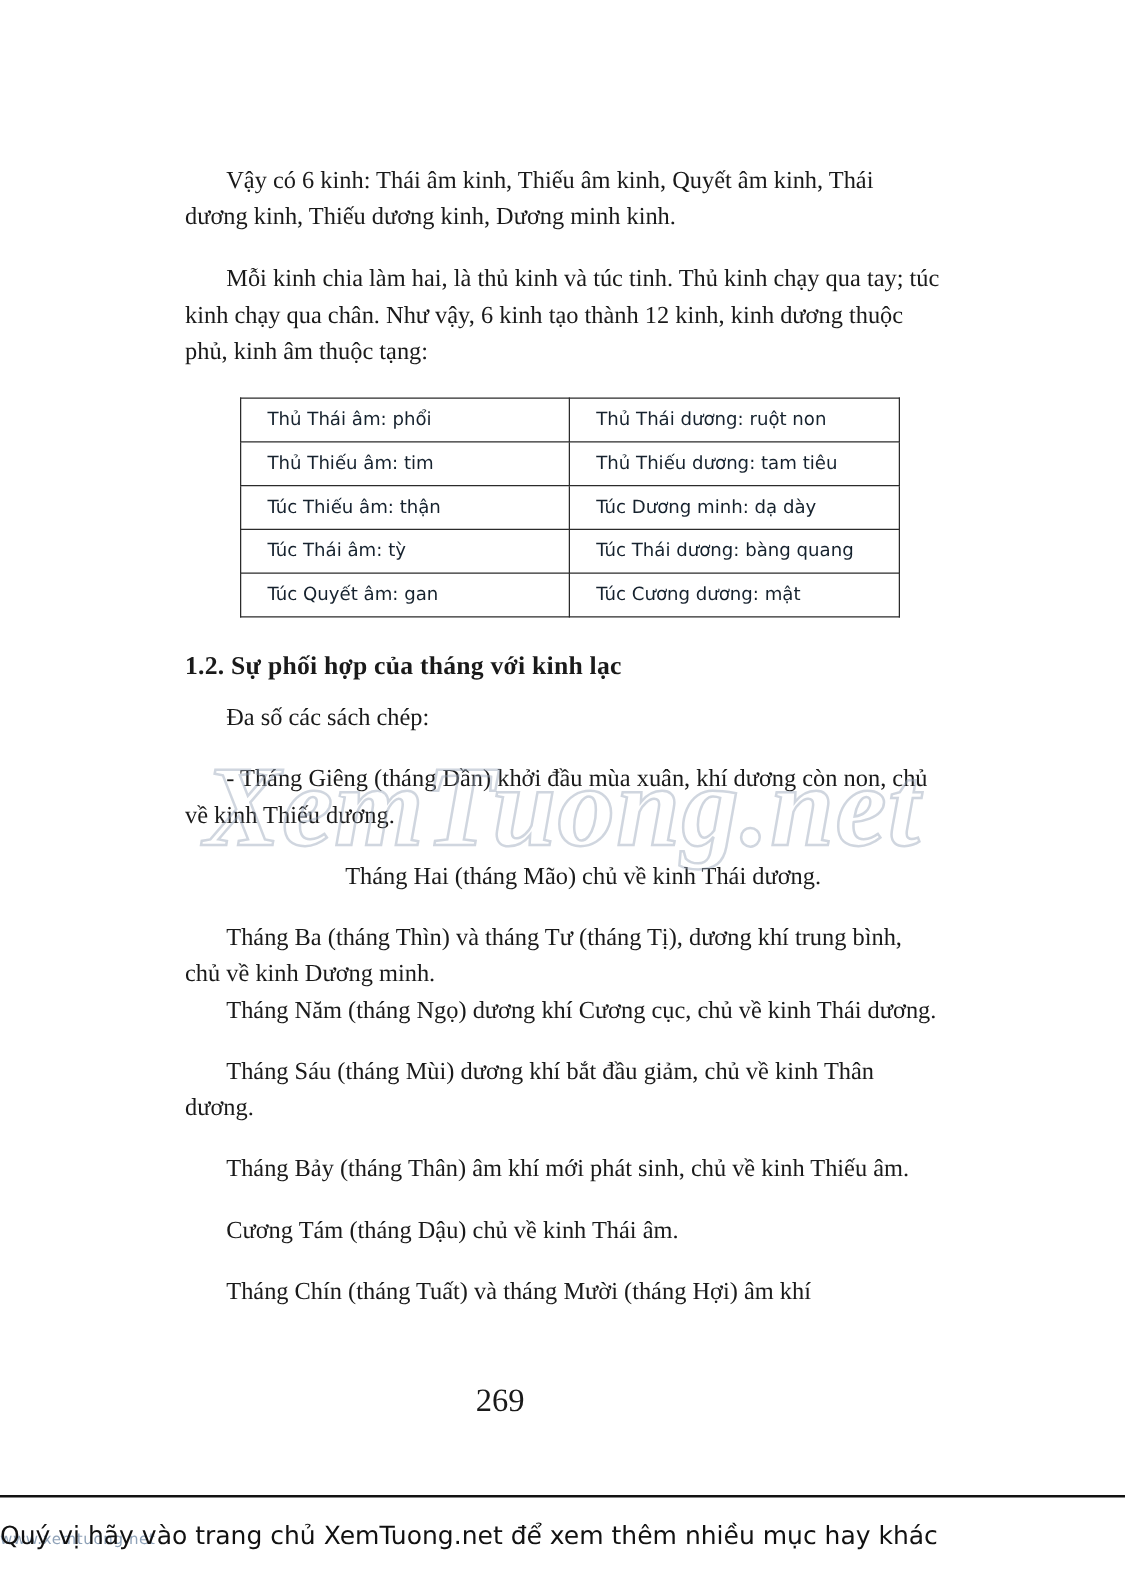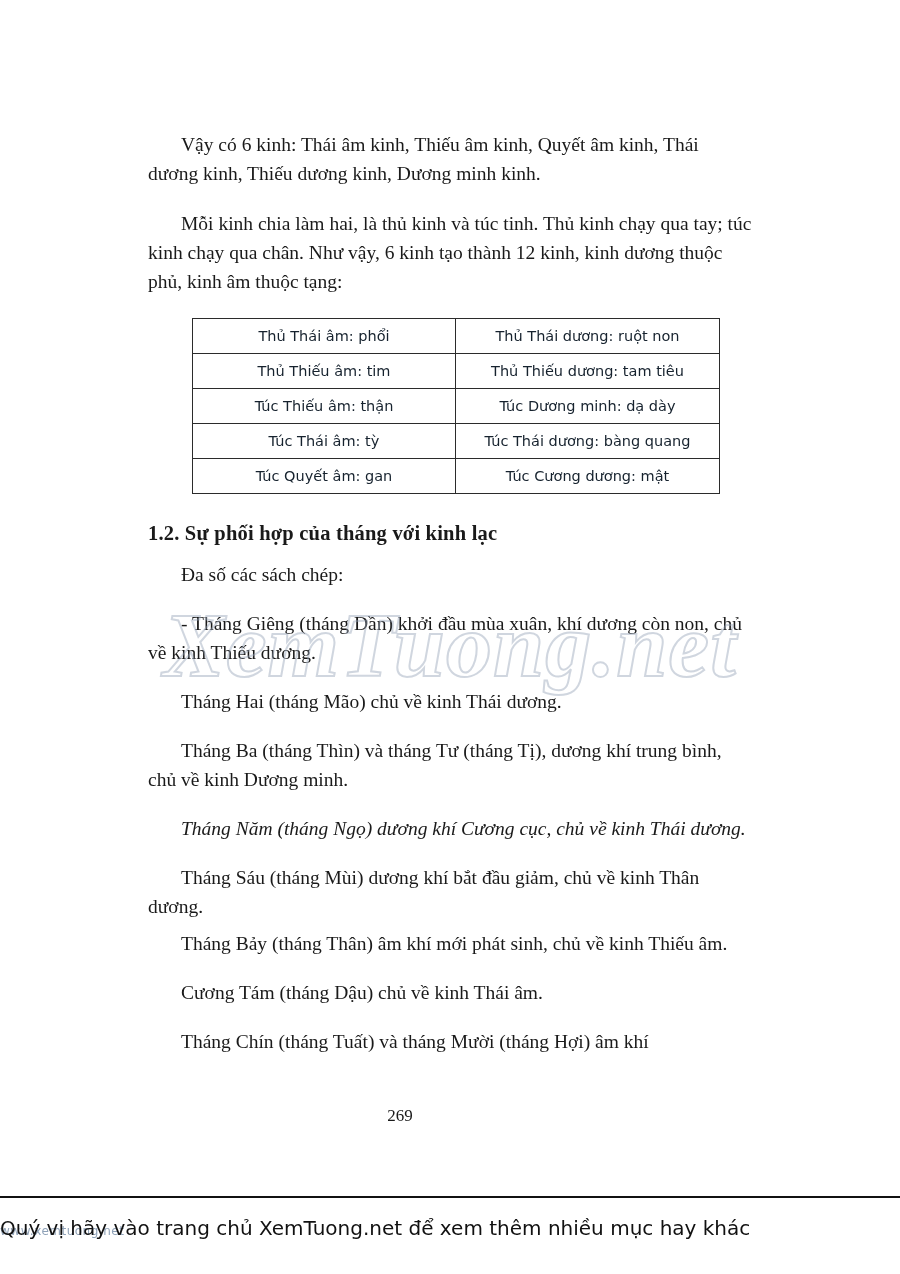--- a/index.html
+++ b/index.html
@@ -82,36 +82,35 @@
     border-collapse: collapse;
     width: 527px;
     table-layout: fixed;
     font-family: "DejaVu Sans", sans-serif;
     font-size: 14.5px;
     color: #16222e;
   }
   table.kinh td {
     border: 1px solid #2b2b2b;
     height: 35px;
-    text-align: center;
     vertical-align: middle;
     padding: 2px 21px;
     white-space: nowrap;
   }
   table.kinh td.left-col  { width: 263px; }
   table.kinh td.right-col { width: 264px; }
 
   
   #page-number {
     position: absolute;
     left: 0;
     top: 1106px;
     width: 800px;
     text-align: center;
-    font-size: 17px;
+    font-size: 26px;
     font-family: "Liberation Serif", serif;
     z-index: 3;
   }
 
   
   #footer-band {
     position: absolute;
     left: 0;
     top: 1196px;
     width: 900px;
@@ -180,25 +179,25 @@
             <td class="right-col">Túc Cương dương: mật</td>
           </tr>
         </tbody>
       </table>
     </div>
 
     <h3 class="heading">1.2. Sự phối hợp của tháng với kinh lạc</h3>
 
     <p class="para" style="margin-top:12px;">Đa số các sách chép:</p>
     <p class="para" style="margin-top:20px;">- Tháng Giêng (tháng Dần) khởi đầu mùa xuân, khí dương còn non, chủ về kinh Thiếu dương.</p>
-    <p class="para" style="margin-top:20px;">Tháng Hai (tháng Mão) chủ về kinh Thái dương.</p>
+    <p class="para" style="margin-top:20px;text-align:center;">Tháng Hai (tháng Mão) chủ về kinh Thái dương.</p>
     <p class="para" style="margin-top:20px;">Tháng Ba (tháng Thìn) và tháng Tư (tháng Tị), dương khí trung bình, chủ về kinh Dương minh.</p>
-    <p class="para" style="margin-top:20px;font-style:italic;">Tháng Năm (tháng Ngọ) dương khí Cương cục, chủ về kinh Thái dương.</p>
+    <p class="para" style="">Tháng Năm (tháng Ngọ) dương khí Cương cục, chủ về kinh Thái dương.</p>
     <p class="para" style="margin-top:20px;">Tháng Sáu (tháng Mùi) dương khí bắt đầu giảm, chủ về kinh Thân dương.</p>
-    <p class="para" style="margin-top:8px;">Tháng Bảy (tháng Thân) âm khí mới phát sinh, chủ về kinh Thiếu âm.</p>
+    <p class="para" style="margin-top:20px;">Tháng Bảy (tháng Thân) âm khí mới phát sinh, chủ về kinh Thiếu âm.</p>
     <p class="para" style="margin-top:20px;">Cương Tám (tháng Dậu) chủ về kinh Thái âm.</p>
     <p class="para" style="margin-top:20px;">Tháng Chín (tháng Tuất) và tháng Mười (tháng Hợi) âm khí</p>
 
   </div>
 
   <div id="page-number">269</div>
 
   <div id="footer-band">
     <div id="footer-sub">www.xemtuong.net</div>
     <div id="footer-text">Quý vị hãy vào trang chủ XemTuong.net để xem thêm nhiều mục hay khác</div>

